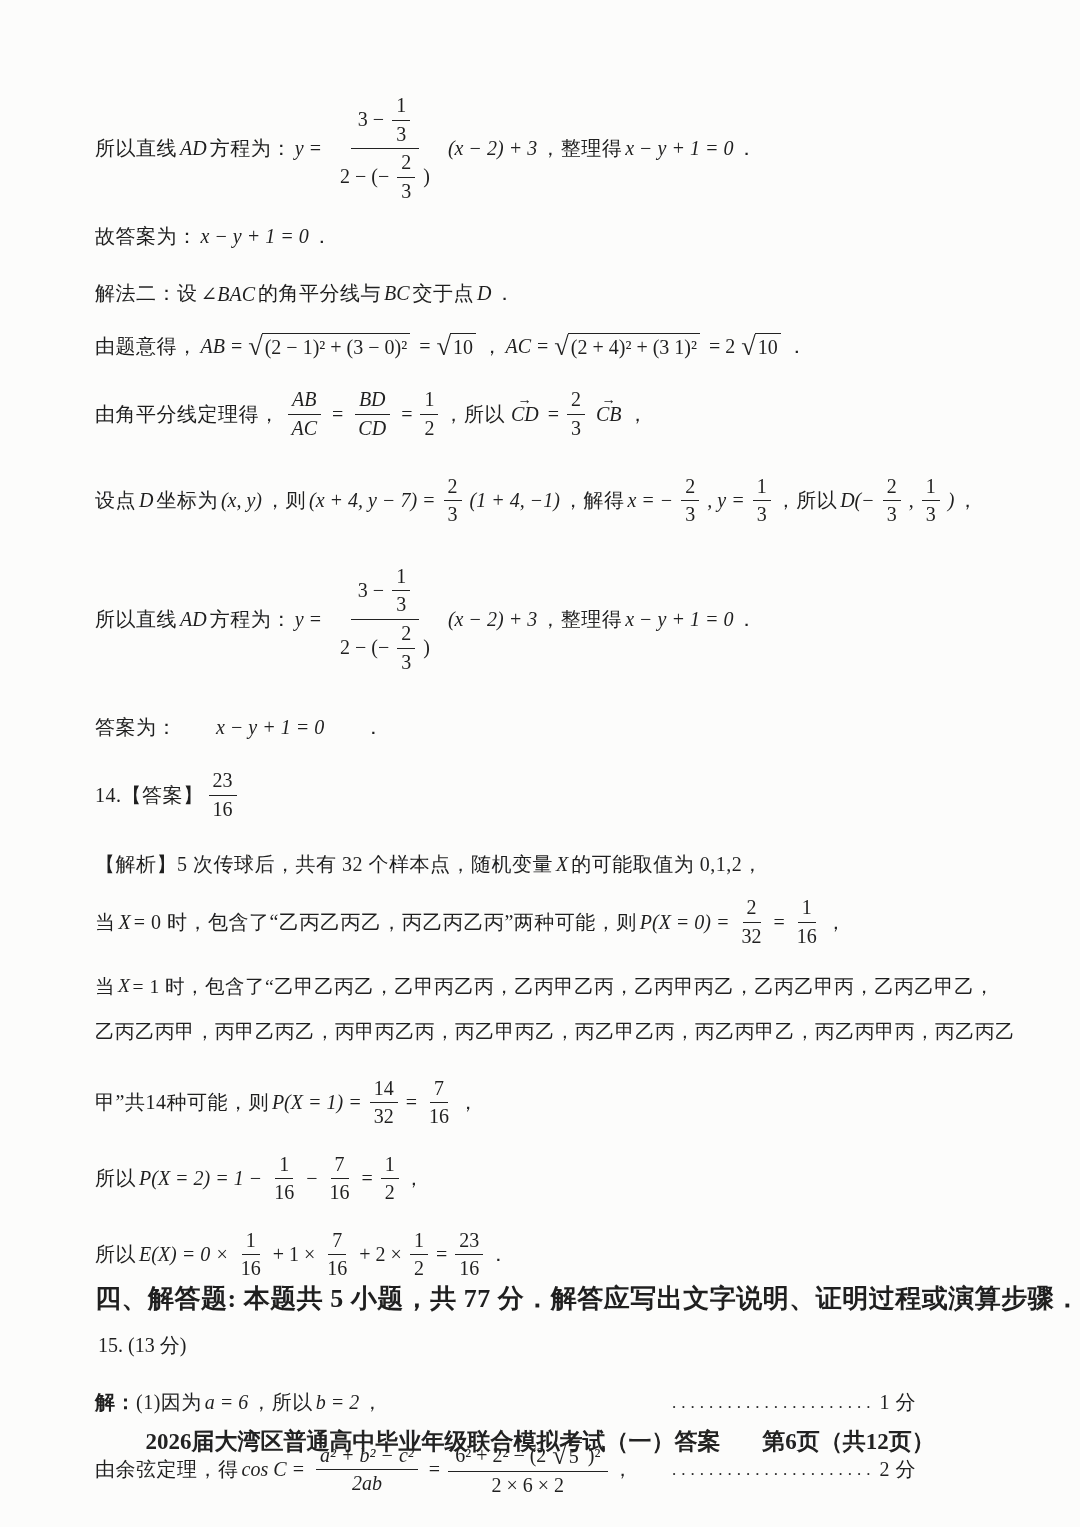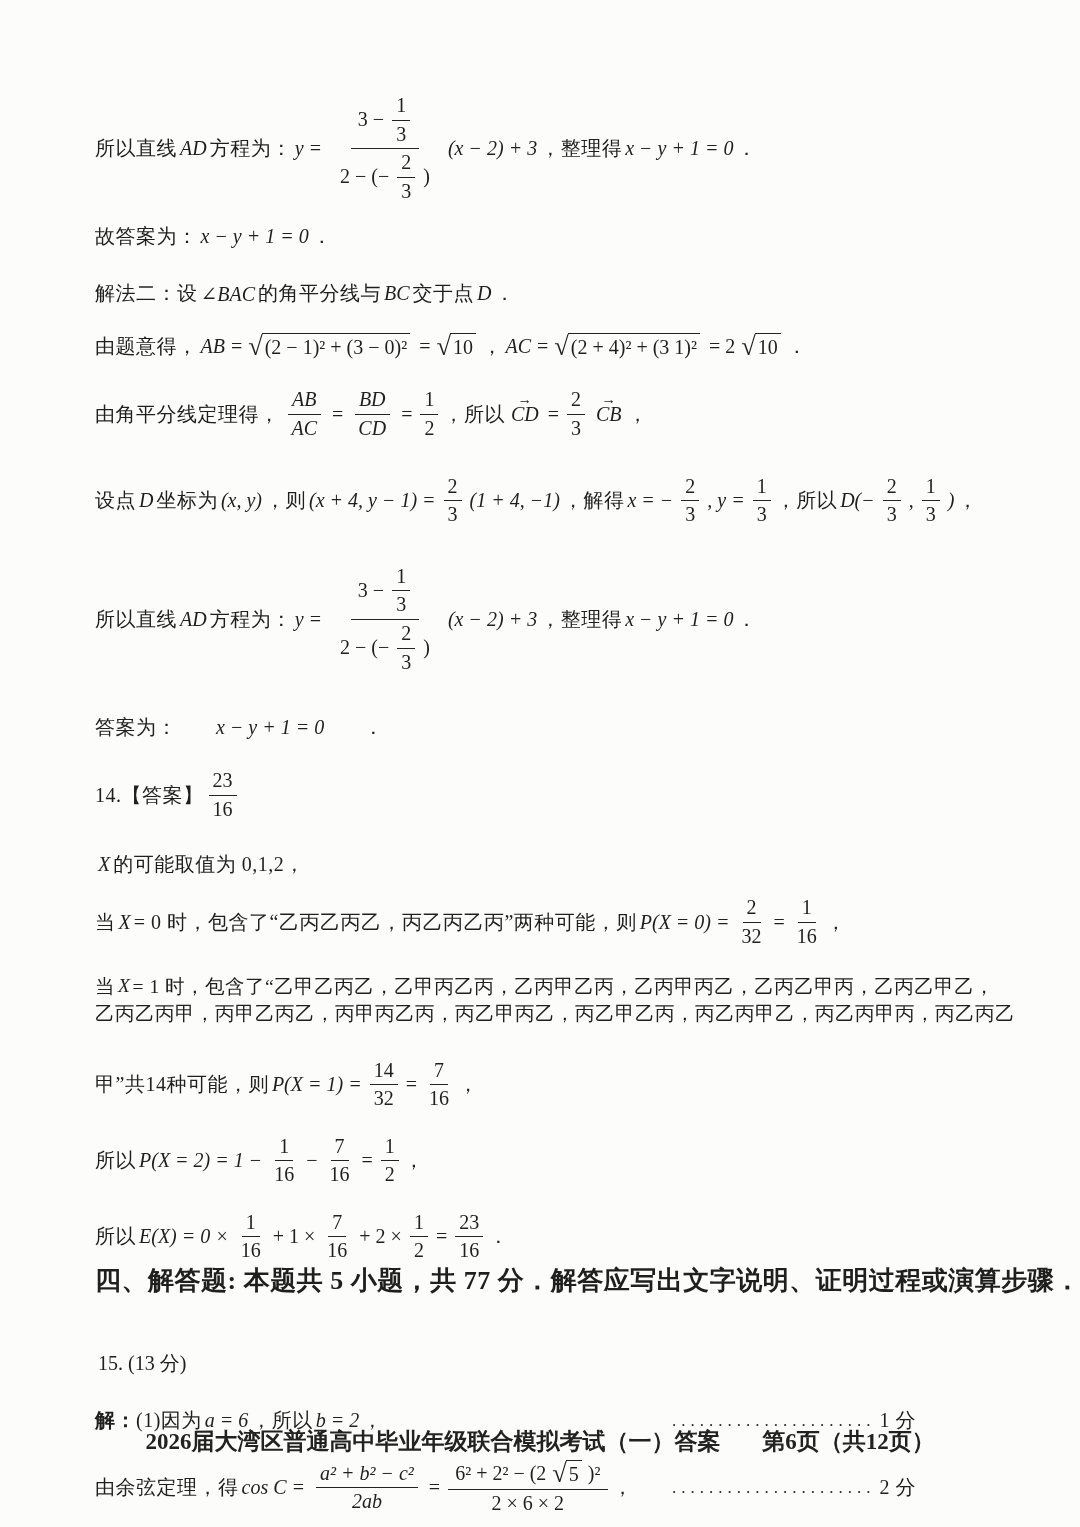--- a/index.html
+++ b/index.html
@@ -42,26 +42,26 @@
   .l3{margin-top:30px;}
   .l4{margin-top:26px;}
   .l5{margin-top:28px;}
   .l6{margin-top:34px;}
   .l7{margin-top:38px;}
   .l8{margin-top:40px;gap:36px;}
   .l9{margin-top:28px;}
   .l10{margin-top:30px;}
   .l11{margin-top:18px;}
   .l12{margin-top:24px;}
-  .l13{}
+  .l13{margin-top:18px;}
   .l14{margin-top:32px;}
   .l15{margin-top:24px;}
   .l16{margin-top:24px;}
   .l17{font-size:26px;align-items:center;}
-  .l18{margin-top:52px;text-align:center;}
+  .l18{margin-top:16px;text-align:center;}
   .l19{margin-top:30px;}
   .l20{margin-top:26px;}
   .footer{position:absolute;bottom:70px;left:0;right:0;text-align:center;
           font-weight:700;font-size:23px;color:#222;}
   .fpage{margin-left:36px;}
 </style>
 </head>
 <body>
 
 <div class="page">
@@ -161,21 +161,21 @@
       <span class="vec">CB</span>
       <span class="t">，</span>
     </div>
 
     <div class="line l6">
       <span class="t">设点</span>
       <span class="mi">D</span>
       <span class="t">坐标为</span>
       <span class="mi">(x, y)</span>
       <span class="t">，则</span>
-      <span class="mi">(x + 4, y − 1) =</span>
+      <span class="mi">(x + 4, y − 7) =</span>
       <span class="frac">
         <span class="num">2</span>
         <span class="den">3</span>
       </span>
       <span class="mi">(1 + 4, −1)</span>
       <span class="t">，解得</span>
       <span class="mi">x = −</span>
       <span class="frac">
         <span class="num">2</span>
         <span class="den">3</span>
@@ -236,20 +236,21 @@
 
     <div class="line l9">
       <span class="t">14.【答案】</span>
       <span class="frac">
         <span class="num">23</span>
         <span class="den">16</span>
       </span>
     </div>
 
     <div class="line l10">
+      <span class="t">【解析】5 次传球后，共有 32 个样本点，随机变量</span>
       <span class="mi">X</span>
       <span class="t">的可能取值为 0,1,2，</span>
     </div>
 
     <div class="line l11">
       <span class="t">当</span>
       <span class="mi">X</span>
       <span class="t">= 0 时，包含了“乙丙乙丙乙，丙乙丙乙丙”两种可能，则</span>
       <span class="mi">P(X = 0) =</span>
       <span class="frac">

